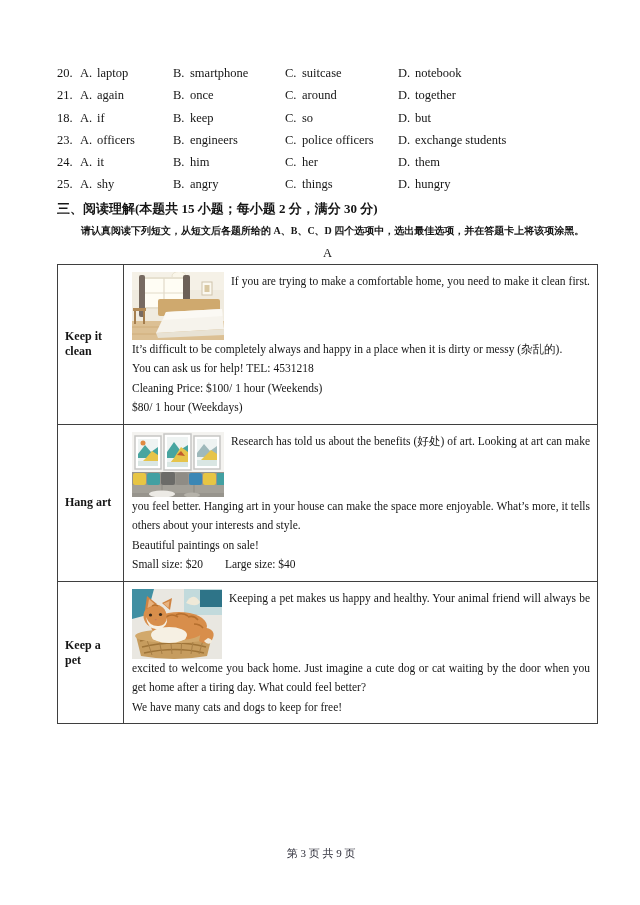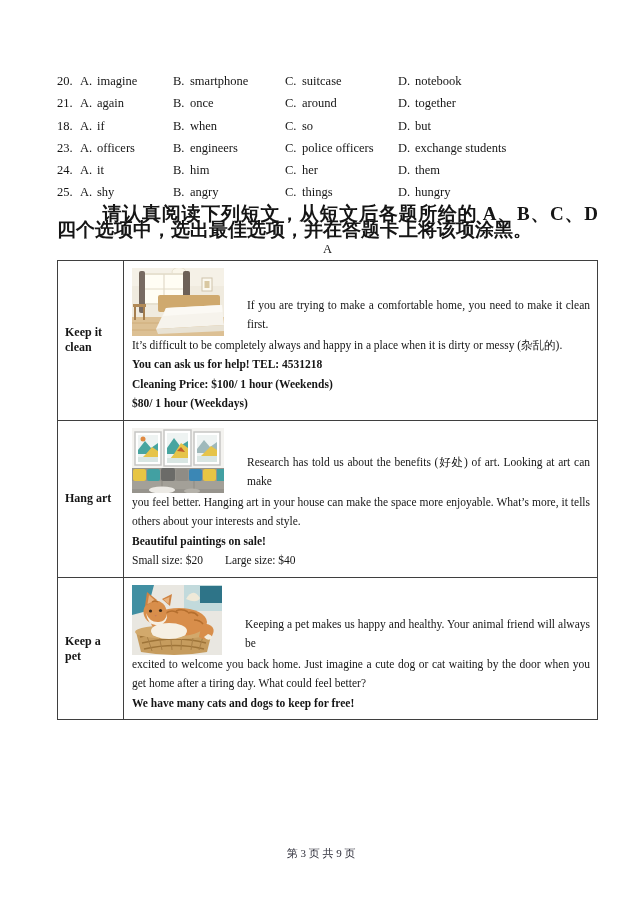--- a/index.html
+++ b/index.html
@@ -3,83 +3,83 @@
 <meta charset="utf-8">
 <style>
   * { margin:0; padding:0; box-sizing:border-box; }
   html,body { background:#ffffff; }
   body {
     width:640px; height:905px; position:relative;
     font-family:"Liberation Serif","DejaVu Serif",serif;
     color:#151515;
     overflow:hidden;
   }
-  .page { padding:62px 42px 0 57px;margin-top:8px; }
+  .page { padding:62px 42px 0 57px; }
 
   
   .q-block { margin-bottom:2px; }
   .q-row { display:flex; line-height:22.3px; font-size:12.5px; }
   .q-num { width:23px; flex:0 0 auto; }
   .opt { display:flex; flex:0 0 auto; }
   .opt .letter { width:17px; flex:0 0 auto; }
   .opt-a { width:93px; }
   .opt-b { width:112px; }
   .opt-c { width:113px; }
   .opt-d { flex:1; }
 
   
   .sec-heading { font-weight:bold; font-size:13px; line-height:22px; margin-top:2px; }
   .instructions {
-    font-weight:bold; font-size:19px; line-height:16px;
+    font-weight:bold; font-size:10px; line-height:22px;
     text-indent:2.4em; text-align:justify;
   }
   .passage-label { text-align:center; font-size:12.5px; line-height:21px; margin-top:1px; }
   .passage-intro { font-style:italic; font-size:12.5px; line-height:21px; text-indent:2.5em; }
   .passage-para {
     font-size:12.5px; line-height:21.5px; text-indent:2.6em;
     text-align:justify; margin-bottom:7px;
   }
 
   
   table.reading { border-collapse:collapse; width:541px; table-layout:fixed; }
   table.reading td { border:1px solid #3f3f3f; vertical-align:middle; }
   td.label-cell {
     width:66px; font-weight:bold; font-size:12px; line-height:15px;
     padding:4px 4px 4px 7px;
   }
   td.content-cell {
     padding:7px 7px 6px 8px; font-size:11.5px; line-height:19.5px;
     vertical-align:top;
   }
-  .media-line { display:flex; align-items:flex-end; gap:23px; }
+  .media-line { display:flex; align-items:flex-start; gap:7px; }
   .photo { flex:0 0 auto; display:block; line-height:0; }
   .photo svg { display:block; }
   .flow { flex:1; text-align:justify; text-align-last:justify; padding-bottom:1px; }
   .cell-body { text-align:justify; }
-  .b { font-weight:bold; }
+  .b { font-weight:normal; }
   .sizes .gap { display:inline-block; width:22px; }
 
   
   .footer {
     position:absolute; left:1px; top:846px; width:100%;
     text-align:center; font-size:11px; color:#2e2e3a;
   }
 </style>
 </head>
 <body>
 
 <div class="page">
 
   <div class="q-block">
 
     <div class="q-row">
       <span class="q-num">20.</span>
       <span class="opt opt-a">
           <span class="letter">A.</span>
-          <span>imagine</span>
+          <span>laptop</span>
         </span>
       <span class="opt opt-b">
           <span class="letter">B.</span>
           <span>smartphone</span>
         </span>
       <span class="opt opt-c">
           <span class="letter">C.</span>
           <span>suitcase</span>
         </span>
       <span class="opt opt-d">
@@ -109,21 +109,21 @@
     </div>
 
     <div class="q-row">
       <span class="q-num">18.</span>
       <span class="opt opt-a">
           <span class="letter">A.</span>
           <span>if</span>
         </span>
       <span class="opt opt-b">
           <span class="letter">B.</span>
-          <span>when</span>
+          <span>keep</span>
         </span>
       <span class="opt opt-c">
           <span class="letter">C.</span>
           <span>so</span>
         </span>
       <span class="opt opt-d">
           <span class="letter">D.</span>
           <span>but</span>
         </span>
     </div>
@@ -182,20 +182,21 @@
           <span class="letter">C.</span>
           <span>things</span>
         </span>
       <span class="opt opt-d">
           <span class="letter">D.</span>
           <span>hungry</span>
         </span>
     </div>
   </div>
 
+  <div class="sec-heading">三、阅读理解(本题共 15 小题；每小题 2 分，满分 30 分)</div>
   <p class="instructions">请认真阅读下列短文，从短文后各题所给的 A、B、C、D 四个选项中，选出最佳选项，并在答题卡上将该项涂黑。</p>
 
   <div class="passage-label">A</div>
 
   <table class="reading">
     <tbody>
 
     <tr>
       <td class="label-cell">Keep it clean</td>
       <td class="content-cell">

